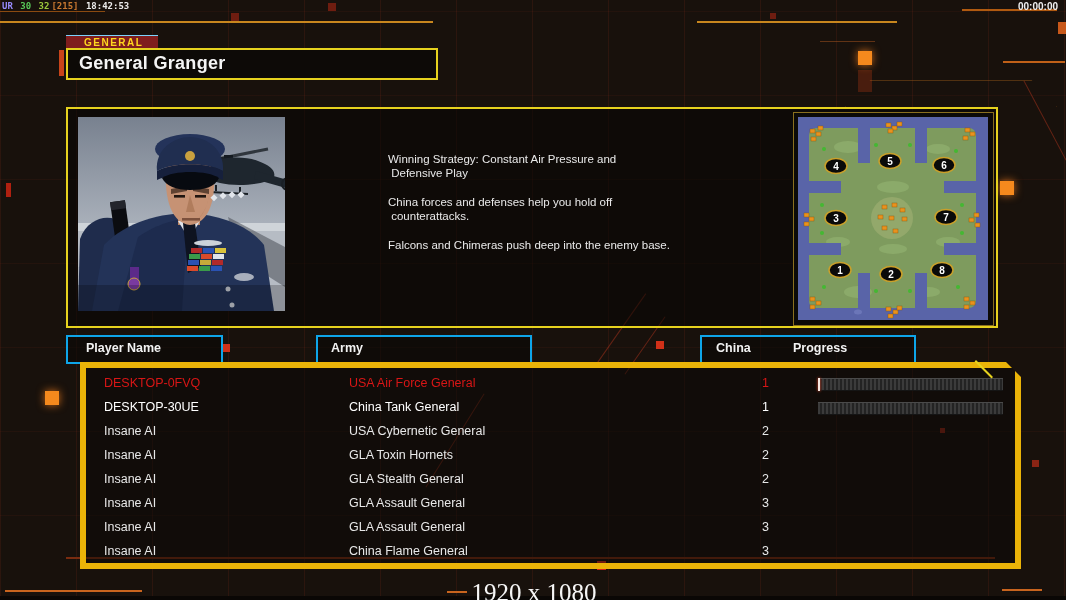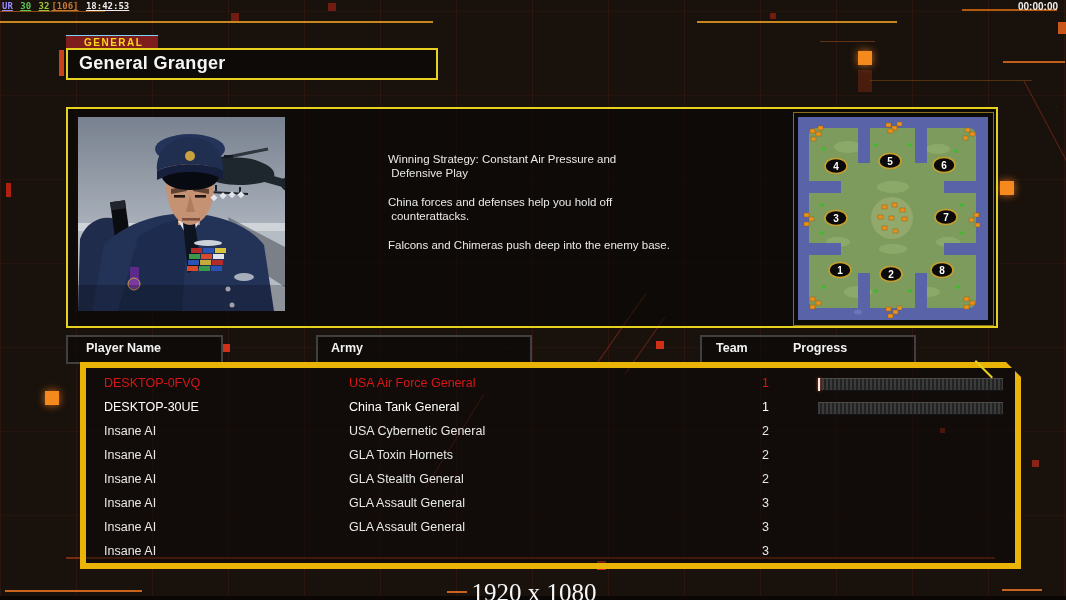--- a/index.html
+++ b/index.html
@@ -15,21 +15,21 @@
       repeating-linear-gradient(90deg, rgba(150,45,25,.16) 0 1px, transparent 1px 76px),
       repeating-linear-gradient(0deg, rgba(150,45,25,.09) 0 1px, transparent 1px 84px);
     pointer-events:none;
   }
   .abs{position:absolute;}
   .hline{position:absolute;height:2px;}
   .sq{position:absolute;}
 
   
   .debug{top:1px;left:2px;font:bold 9px "DejaVu Sans Mono",monospace;letter-spacing:0;}
-  .debug span{margin-right:2px;text-decoration:underline;}
+  .debug span{margin-right:2px;}
   .clock{top:1px;right:8px;font:bold 10px "Liberation Sans",sans-serif;color:#efefef;}
 
   
   .gen-tab{left:66px;top:35px;width:74px;height:13px;background:#7f1d1d;
     color:#ffd61e;font:bold 10px "Liberation Sans",sans-serif;letter-spacing:1.5px;
     line-height:13px;padding-left:18px;border-top:1px solid #7dd3fc;}
   .title-box{left:66px;top:48px;width:368px;height:28px;background:#0d0a07;
     border:2px solid #e6d21e;}
   .title-box .t{position:absolute;left:11px;top:3px;color:#f4f4f4;font:bold 18px "Liberation Sans",sans-serif;letter-spacing:.3px;}
   .title-notch{left:59px;top:50px;width:5px;height:26px;background:#c8441a;}
@@ -38,21 +38,21 @@
   .content-box{left:66px;top:107px;width:928px;height:217px;border:2px solid #e6d21e;background:rgba(8,6,4,.55);}
   .portrait{left:78px;top:117px;width:207px;height:194px;background:#3a4250;}
   .strategy{left:388px;top:152px;width:310px;color:#e9e9e9;font:11.5px "Liberation Sans",sans-serif;line-height:14px;}
   .strategy .para{white-space:pre-wrap;margin:0 0 15px 0;}
 
   
   .map-frame{left:793px;top:112px;width:199px;height:212px;background:#0c0a07;border:1px solid #8a6f1e;}
   .map-frame svg{position:absolute;left:4px;top:4px;}
 
   
-  .hdr{position:absolute;top:335px;height:25px;border:2px solid #404040;background:rgba(10,8,6,.6);
+  .hdr{position:absolute;top:335px;height:25px;border:2px solid #0ea5e9;background:rgba(10,8,6,.6);
     color:#f2f2f2;font:bold 12.5px "Liberation Sans",sans-serif;line-height:23px;}
   .hdr .lbl{position:absolute;top:0;}
 
   
   .table-box{left:80px;top:362px;width:929px;height:195px;border:6px solid #eab308;background:rgba(10,8,6,.5);
     clip-path:polygon(0 0, calc(100% - 15px) 0, 100% 15px, 100% 100%, 0 100%);}
   .chamfer{left:976px;top:360px;width:24px;height:2px;background:#e6d21e;transform:rotate(45deg);transform-origin:left top;}
   .rows{position:absolute;left:0;top:3px;width:100%;}
   .row{position:relative;height:24px;font:12.5px "Liberation Sans",sans-serif;}
   .cell{position:absolute;top:0;line-height:24px;white-space:nowrap;}
@@ -113,21 +113,21 @@
   <div class="sq" style="left:656px;top:341px;width:8px;height:8px;background:#d03018;"></div>
   <div class="sq" style="left:597px;top:561px;width:9px;height:9px;background:#d02818;"></div>
   <div class="sq" style="left:940px;top:428px;width:5px;height:5px;background:#8a2414;"></div>
   <div class="sq" style="left:1032px;top:460px;width:7px;height:7px;background:#8a2414;"></div>
   <div class="sq" style="left:1058px;top:22px;width:8px;height:12px;background:#c8581a;"></div>
   <div class="botbar abs"></div>
 
   <div class="abs debug">
     <span style="color:#9a8cff;">UR</span>
     <span style="color:#58c858;">30</span>
-    <span style="color:#9cc83c;">32</span><span style="color:#c87830;">[106]</span>
+    <span style="color:#9cc83c;">32</span><span style="color:#c87830;">[215]</span>
     <span style="color:#ececec;">18:42:53</span>
   </div>
 
   <div class="abs clock">00:00:00</div>
 
   <div class="abs gen-tab">GENERAL</div>
   <div class="abs title-notch"></div>
   <div class="abs title-box">
     <span class="t">General Granger</span>
   </div>
@@ -343,21 +343,21 @@
     </svg>
   </div>
 
   <div class="hdr" style="left:66px;width:153px;">
     <span class="lbl" style="left:18px;">Player Name</span>
   </div>
   <div class="hdr" style="left:316px;width:212px;">
     <span class="lbl" style="left:13px;">Army</span>
   </div>
   <div class="hdr" style="left:700px;width:212px;">
-    <span class="lbl" style="left:14px;">Team</span>
+    <span class="lbl" style="left:14px;">China</span>
     <span class="lbl" style="left:91px;">Progress</span>
   </div>
 
   <div class="abs table-box">
     <div class="rows">
       <div class="row">
         <span class="cell c-name" data-color="red">DESKTOP-0FVQ</span>
         <span class="cell c-army" data-color="red">USA Air Force General</span>
         <span class="cell c-team" data-color="red">1</span>
         <div class="pbar">
@@ -390,20 +390,21 @@
         <span class="cell c-army" data-color="white">GLA Assault General</span>
         <span class="cell c-team" data-color="white">3</span>
       </div>
       <div class="row">
         <span class="cell c-name" data-color="white">Insane AI</span>
         <span class="cell c-army" data-color="white">GLA Assault General</span>
         <span class="cell c-team" data-color="white">3</span>
       </div>
       <div class="row">
         <span class="cell c-name" data-color="white">Insane AI</span>
+        <span class="cell c-army" data-color="white">China Flame General</span>
         <span class="cell c-team" data-color="white">3</span>
       </div>
     </div>
   </div>
   <div class="abs chamfer"></div>
 
   <div class="abs res">1920 x 1080</div>
 
 </div>
 

